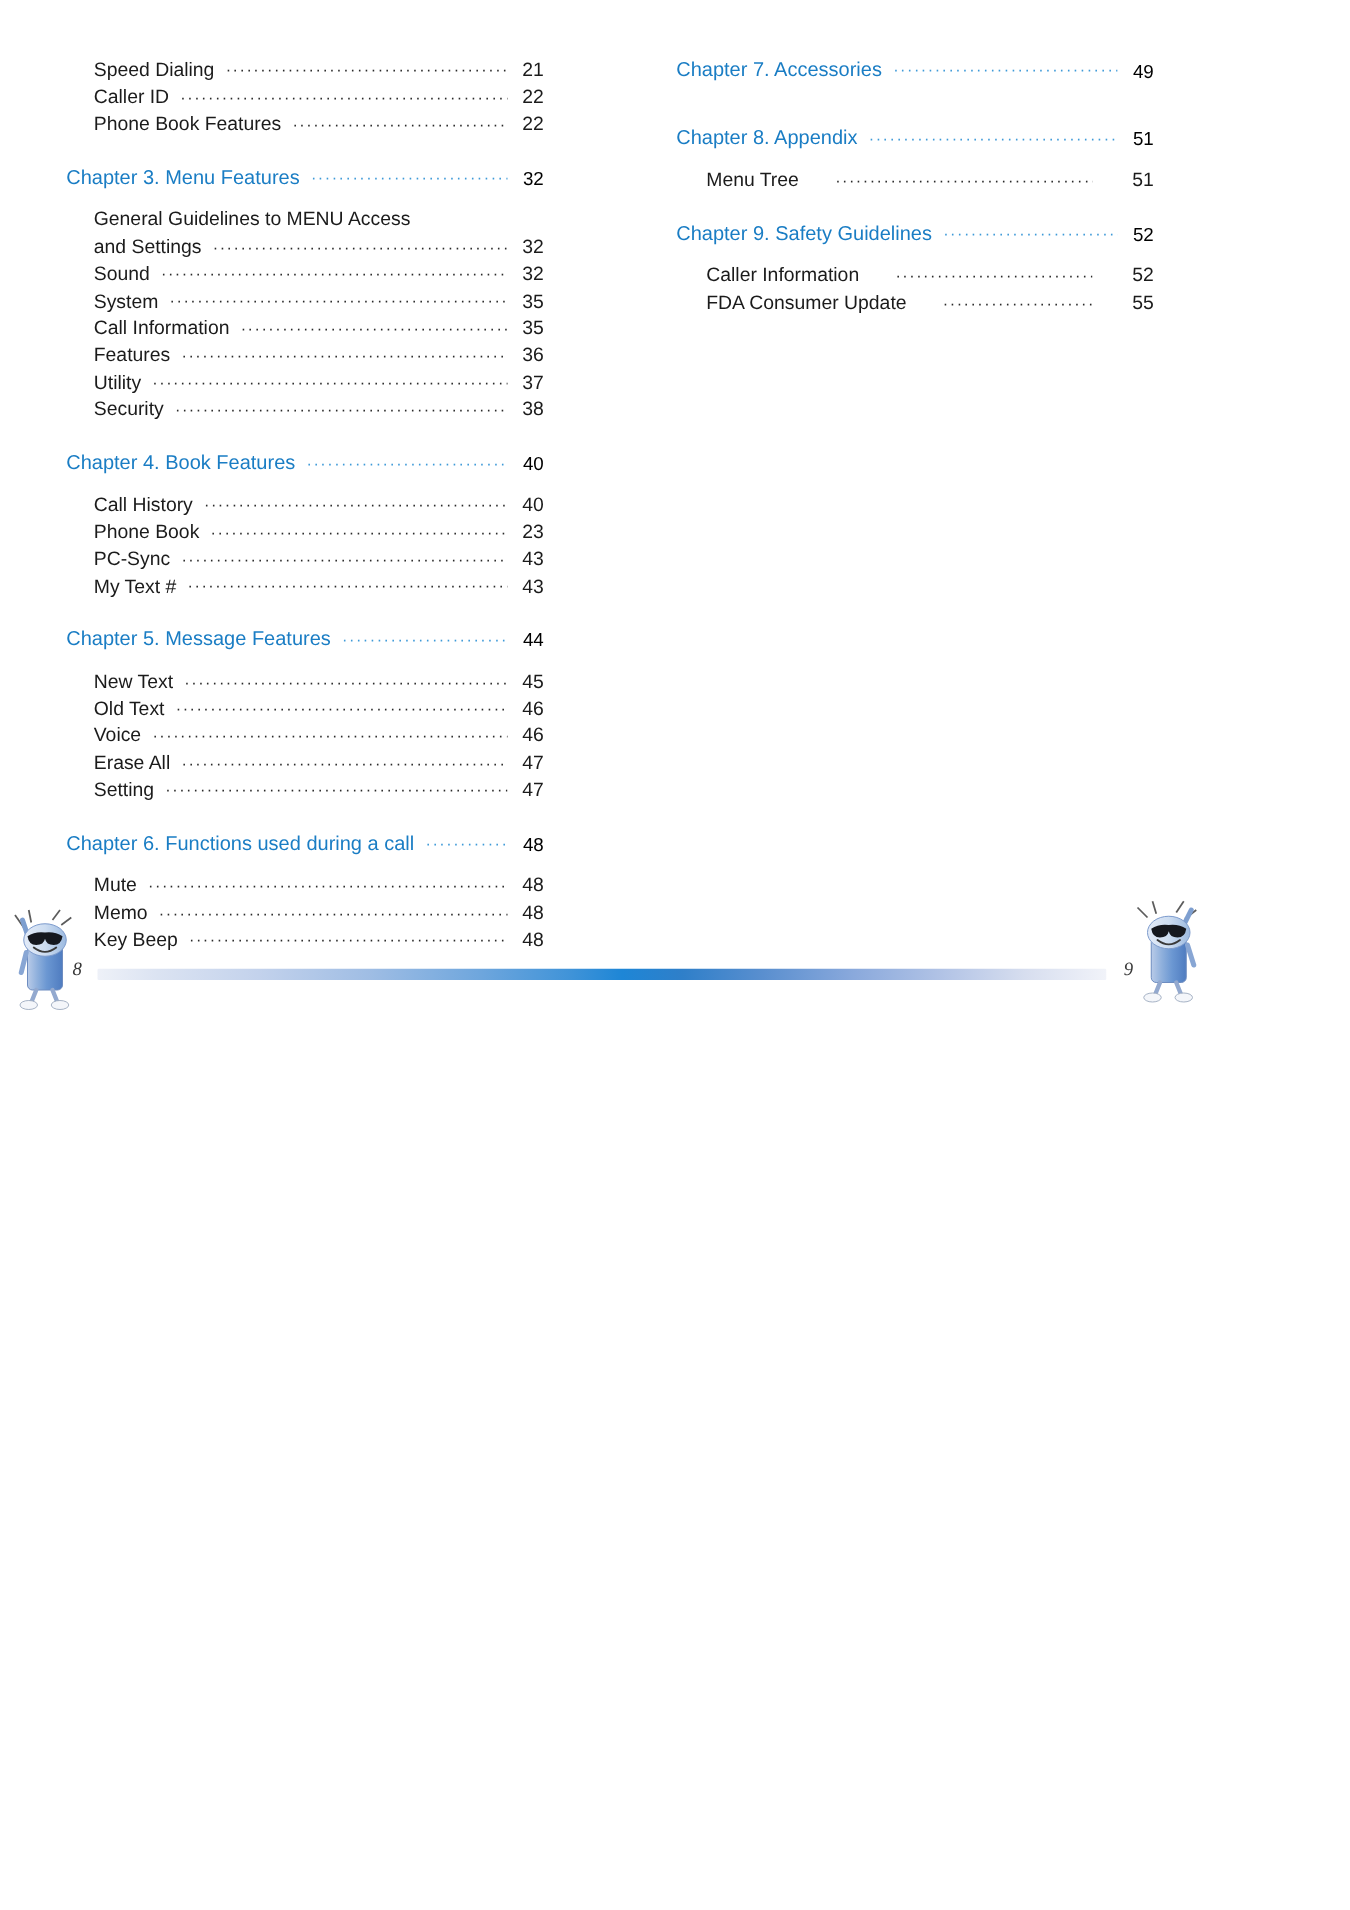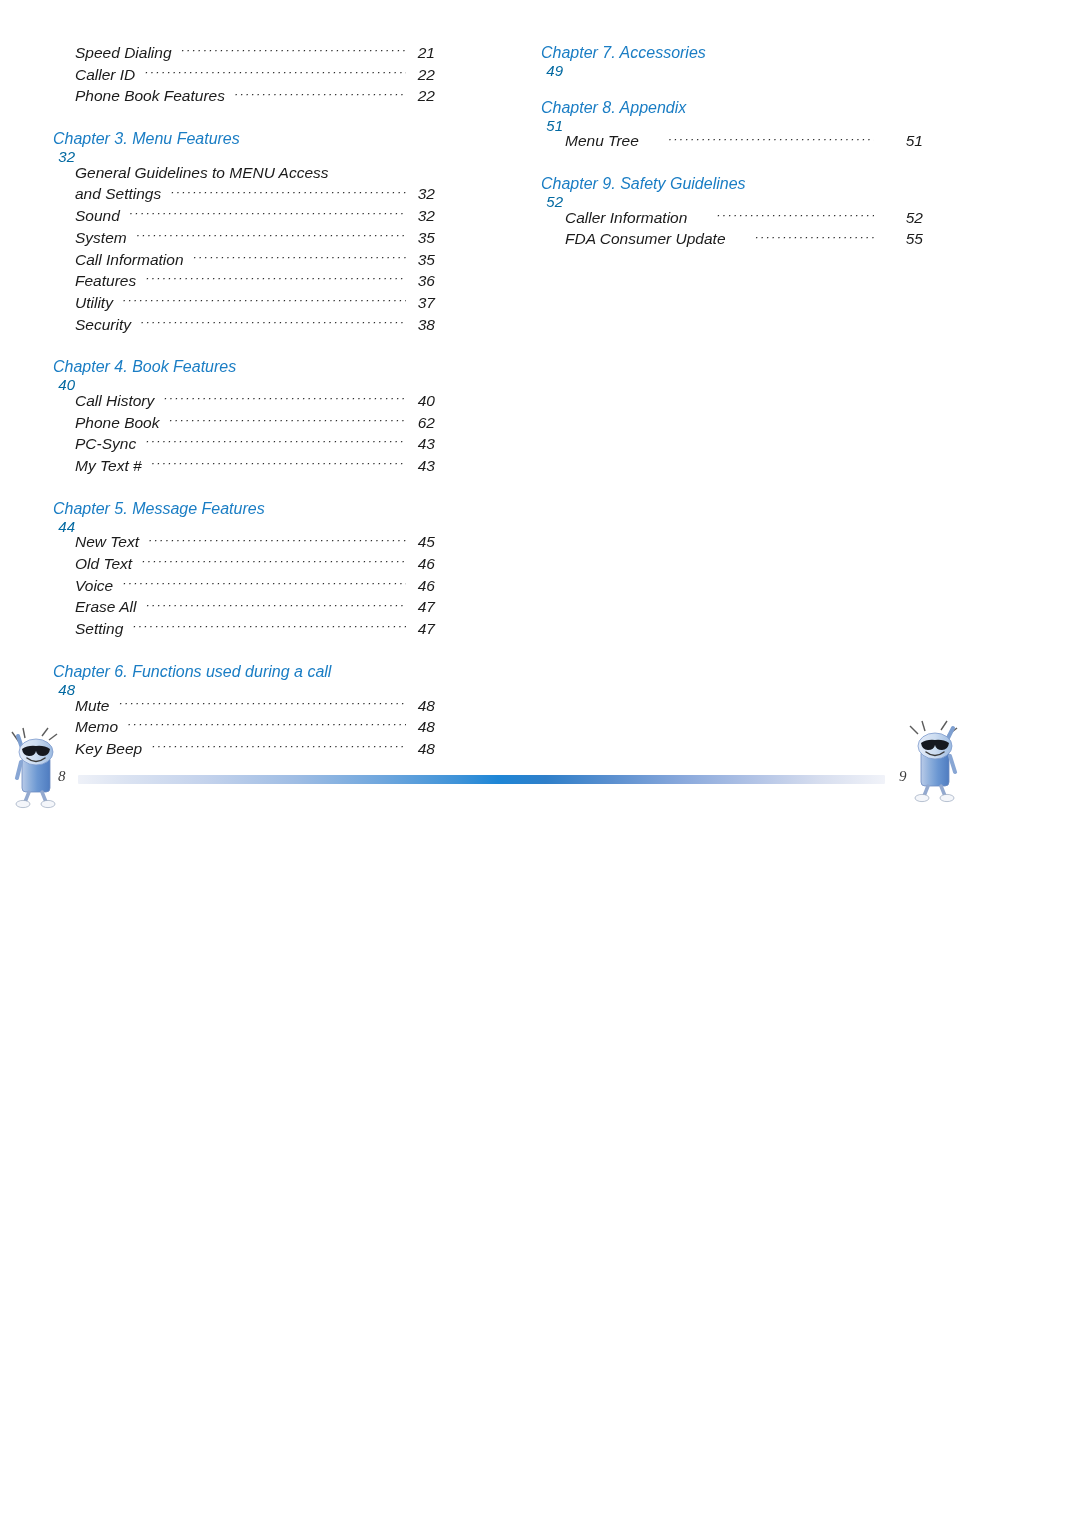--- a/index.html
+++ b/index.html
@@ -27,31 +27,29 @@
   .col {
     position: absolute;
     top: 44px;
   }
   .col-left  { left: 53px;  width: 382px; }
   .col-right { left: 541px; width: 382px; }
 
   
   .toc-row {
     display: flex;
-    align-items: flex-start;
+    align-items: flex-end;
     height: 21.7px;
     font-size: 15.5px;
     color: #1b1b1b;
     white-space: nowrap;
-    font-style: italic;
   }
   .toc-row.chapter {
     color: #1a7dc4;
     font-size: 16px;
-    flex-direction: column;
   }
   .toc-row.indent   { padding-left: 22px; }
   .toc-row.indent-r { padding-left: 24px; gap: 20px; }
 
   .toc-label { flex: 0 0 auto; }
 
   .toc-dots {
     flex: 1 1 auto;
     overflow: hidden;
     margin: 0 7px 0 9px;
@@ -70,21 +68,21 @@
     white-space: nowrap;
   }
   .toc-row.chapter .toc-dots::before { color: #3e9ad8; }
 
   .toc-page {
     flex: 0 0 auto;
     width: 22px;
     text-align: right;
     font-size: 15.5px;
   }
-  .toc-row.chapter .toc-page { font-size: 15px; color: #0369a1; }
+  .toc-row.chapter .toc-page { font-size: 15px; color: #000000; }
 
   .gap { height: 21px; }
   .gap-sm { height: 12px; }
 
   
   .footer-bar {
     position: absolute;
     left: 78px;
     top: 775px;
     width: 807px;
@@ -199,21 +197,21 @@
       </div>
       <div class="gap-sm"></div>
       <div class="toc-row indent">
         <span class="toc-label">Call History</span>
         <span class="toc-dots"></span>
         <span class="toc-page">40</span>
       </div>
       <div class="toc-row indent">
         <span class="toc-label">Phone Book</span>
         <span class="toc-dots"></span>
-        <span class="toc-page">62</span>
+        <span class="toc-page">23</span>
       </div>
       <div class="toc-row indent">
         <span class="toc-label">PC-Sync</span>
         <span class="toc-dots"></span>
         <span class="toc-page">43</span>
       </div>
       <div class="toc-row indent">
         <span class="toc-label">My Text #</span>
         <span class="toc-dots"></span>
         <span class="toc-page">43</span>

